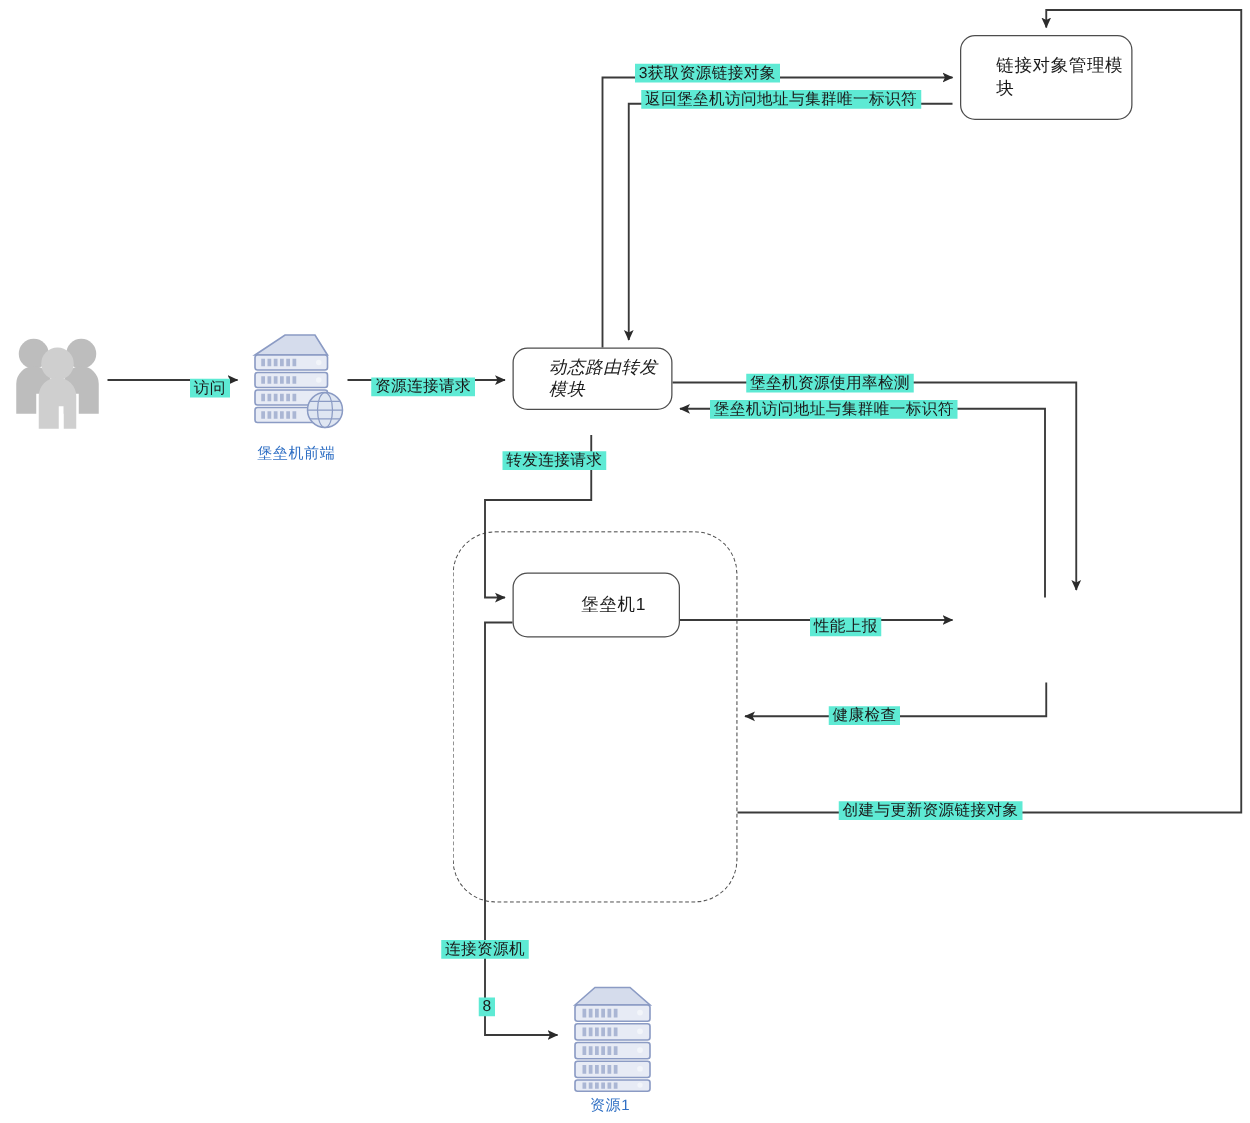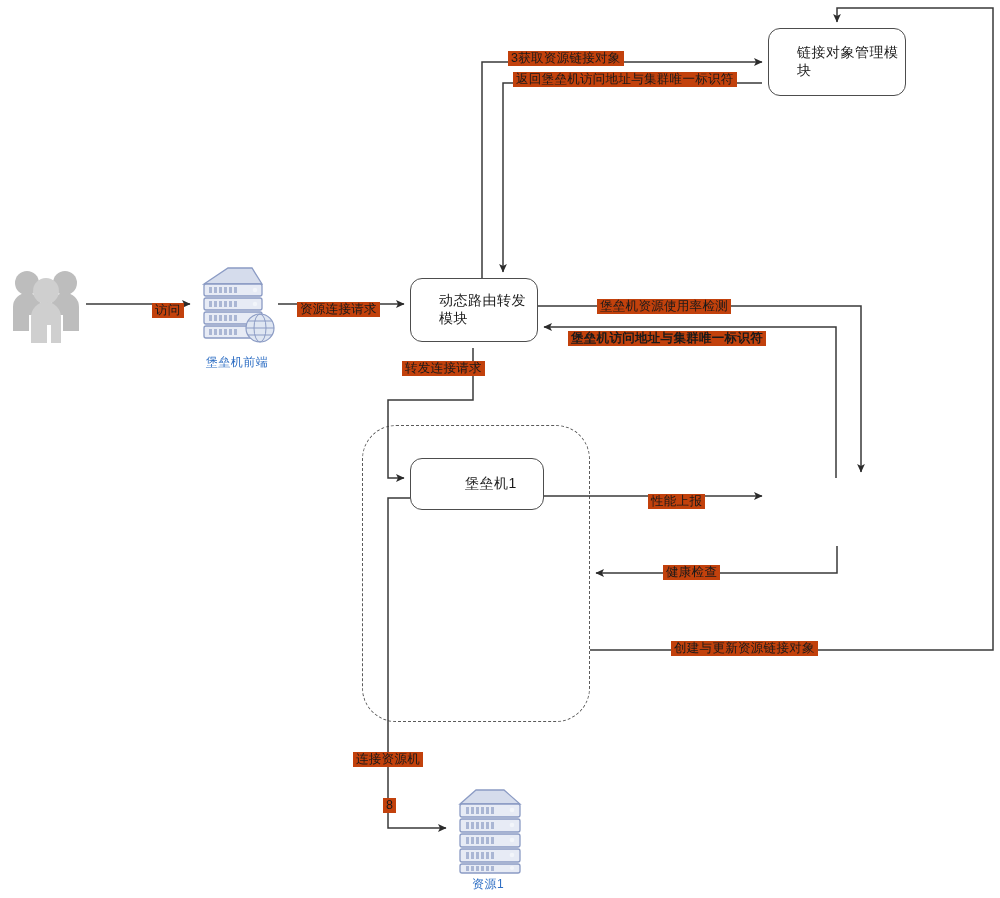--- a/index.html
+++ b/index.html
@@ -35,21 +35,21 @@
   .cluster-box {
     position: absolute;
     box-sizing: border-box;
     border: 1.6px dashed #5a5a5a;
     border-radius: 34px;
     background: transparent;
     z-index: 2;
   }
   .edge-label {
     position: absolute;
-    background: #c2410c;
+    background: #5eead4;
     color: #1a1a1a;
     font-size: 12.5px;
     line-height: 15px;
     white-space: nowrap;
     padding: 0 3px;
     z-index: 6;
     letter-spacing: 0.3px;
   }
   .icon-label {
     position: absolute;
@@ -110,21 +110,21 @@
       <path d="M410,498 L388,498 L388,828 L446,828" marker-end="url(#arrow)"></path>
     </g>
   </svg>
 
   <div class="cluster-box" style="left:362px; top:425px; width:228px; height:297px;"></div>
 
   <div class="node" style="left:768px; top:28px; width:138px; height:68px;">
     <span>链接对象管理模块</span>
   </div>
 
-  <div class="node" style="left:410px; top:278px; width:128px; height:64px;">
+  <div class="node" style="left:410px; top:278px; width:128px; height:50px;font-style:italic;">
     <span>动态路由转发模块</span>
   </div>
 
 
   <div class="node" style="left:410px; top:458px; width:134px; height:52px;">
     <span>堡垒机1</span>
   </div>
 
 
 
@@ -279,21 +279,21 @@
   <div class="edge-label" style="left:110px; top:303px;margin-left:42px;">访问</div>
 
   <div class="edge-label" style="left:297px; top:302px;">资源连接请求</div>
 
   <div class="edge-label" style="left:508px; top:51px;">3获取资源链接对象</div>
 
   <div class="edge-label" style="left:513px; top:72px;">返回堡垒机访问地址与集群唯一标识符</div>
 
   <div class="edge-label" style="left:597px; top:299px;">堡垒机资源使用率检测</div>
 
-  <div class="edge-label" style="left:568px; top:331px;font-weight:bold;">堡垒机访问地址与集群唯一标识符</div>
+  <div class="edge-label" style="left:568px; top:320px;">堡垒机访问地址与集群唯一标识符</div>
 
   <div class="edge-label" style="left:402px; top:361px;">转发连接请求</div>
 
   <div class="edge-label" style="left:648px; top:494px;">性能上报</div>
 
   <div class="edge-label" style="left:663px; top:565px;">健康检查</div>
 
   <div class="edge-label" style="left:671px; top:641px;">创建与更新资源链接对象</div>
 
   <div class="edge-label" style="left:353px; top:752px;">连接资源机</div>

